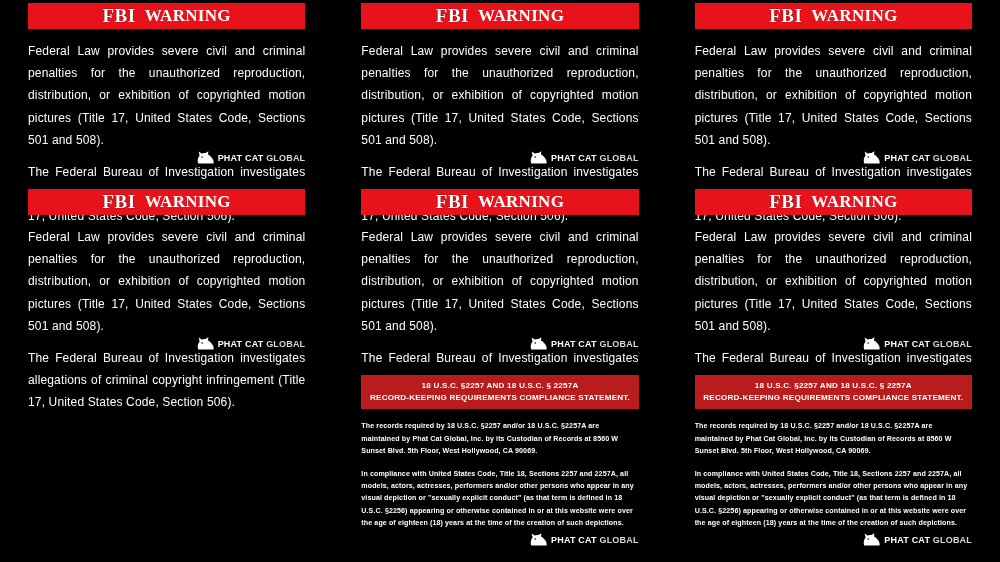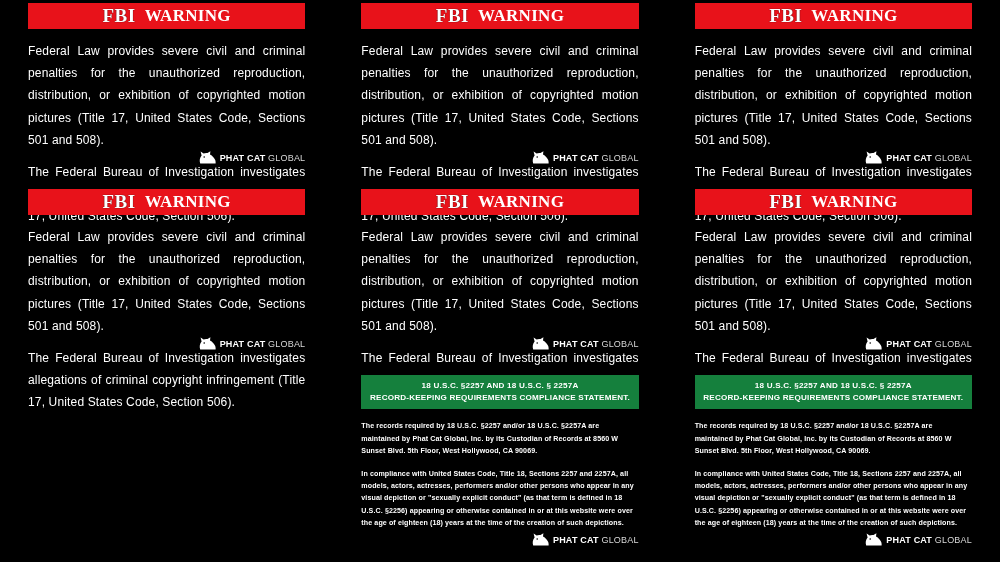--- a/index.html
+++ b/index.html
@@ -59,21 +59,21 @@
     font-size: 12px;
     line-height: 1.85;
     color: #ffffff;
     text-align: justify;
     letter-spacing: 0.15px;
   }
   .fbi-body p:last-child { margin-bottom: 0; }
 
   
   .rk-banner {
-    background: #15803d;
+    background: #b91c1c;
     padding: 5px 6px 6px 6px;
     text-align: center;
     margin-bottom: 11px;
   }
   .rk-banner .l1 {
     font-size: 8.1px;
     font-weight: bold;
     letter-spacing: 0.2px;
     line-height: 1.45;
   }
@@ -102,21 +102,21 @@
     align-items: center;
     gap: 4px;
   }
   .logo svg { display: block; }
   .logo .wordmark {
     font-size: 9px;
     font-weight: bold;
     letter-spacing: 0.2px;
     white-space: nowrap;
   }
-  .logo .wordmark .light { font-weight: normal; color: #d8d8d8; }
+  .logo .wordmark .light { font-weight: bold; color: #d8d8d8; }
 
   .logo-fbi { bottom: 22px; }
   .logo-rk  { bottom: 16px; }
 </style>
 </head>
 <body>
 
 <div class="grid">
 
   <div class="cell">

